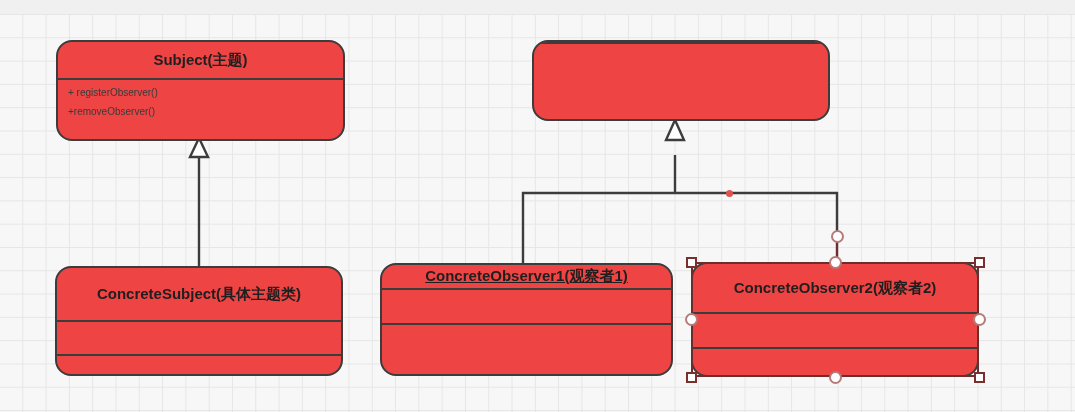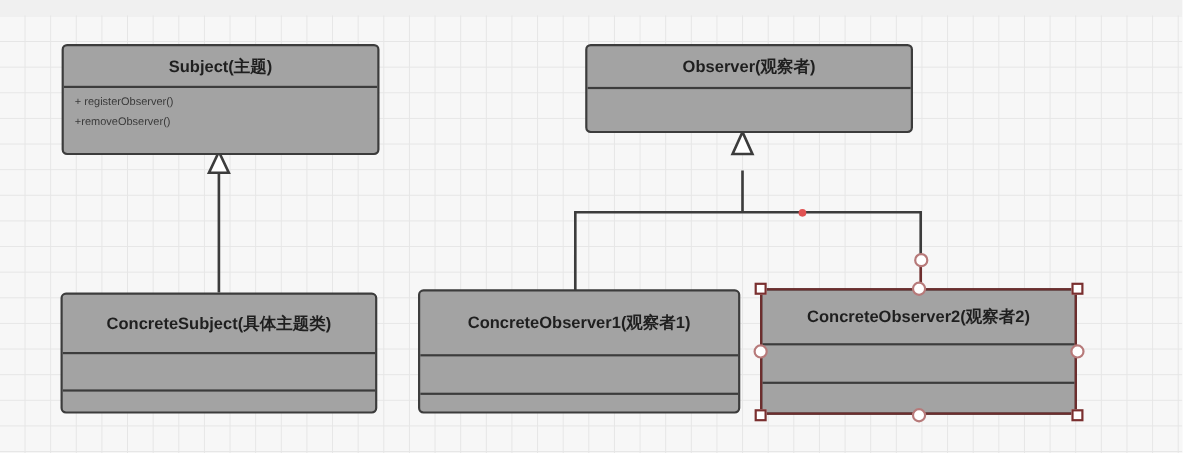--- a/index.html
+++ b/index.html
@@ -33,23 +33,23 @@
     position: absolute;
     left: 0; top: 0;
     width: 1075px;
     height: 14px;
     background: #f0f0f0;
   }
   
   .uml-class {
     position: absolute;
     box-sizing: border-box;
-    background: #a3a3a3;
+    background: #ef4444;
     border: 2px solid #3c3c3c;
-    border-radius: 5px;
+    border-radius: 16px;
     overflow: hidden;
   }
   .uml-title {
     box-sizing: border-box;
     width: 100%;
     text-align: center;
     font-weight: bold;
     font-size: 15px;
     color: #1f1f1f;
     display: flex;
@@ -141,34 +141,33 @@
   <div class="uml-class" style="left:56px; top:40px; width:289px; height:101px;">
     <div class="uml-title" style="height:36px;">Subject(主题)</div>
     <div class="uml-divider"></div>
     <div class="uml-compartment">
       <div class="member">+ registerObserver()</div>
       <div class="member">+removeObserver()</div>
     </div>
   </div>
 
   <div class="uml-class" style="left:532px; top:40px; width:298px; height:81px;">
-    <div class="uml-title" style="height:37px;">Observer(观察者)</div>
     <div class="uml-divider"></div>
   </div>
 
   <div class="uml-class" style="left:55px; top:266px; width:288px; height:110px;">
     <div class="uml-title" style="height:52px;">ConcreteSubject(具体主题类)</div>
     <div class="uml-divider"></div>
     <div class="uml-compartment empty" style="height:32px;"></div>
     <div class="uml-divider"></div>
     <div class="uml-compartment empty" style="height:34px;"></div>
   </div>
 
   <div class="uml-class" style="left:380px; top:263px; width:293px; height:113px;">
-    <div class="uml-title" style="height:57px;">ConcreteObserver1(观察者1)</div>
+    <div class="uml-title" style="height:23px;text-decoration:underline;">ConcreteObserver1(观察者1)</div>
     <div class="uml-divider"></div>
     <div class="uml-compartment empty" style="height:33px;"></div>
     <div class="uml-divider"></div>
     <div class="uml-compartment empty" style="height:34px;"></div>
   </div>
 
   <div class="uml-class" style="left:691px; top:262px; width:288px; height:115px;">
     <div class="uml-title" style="height:48px;">ConcreteObserver2(观察者2)</div>
     <div class="uml-divider"></div>
     <div class="uml-compartment empty" style="height:33px;"></div>

